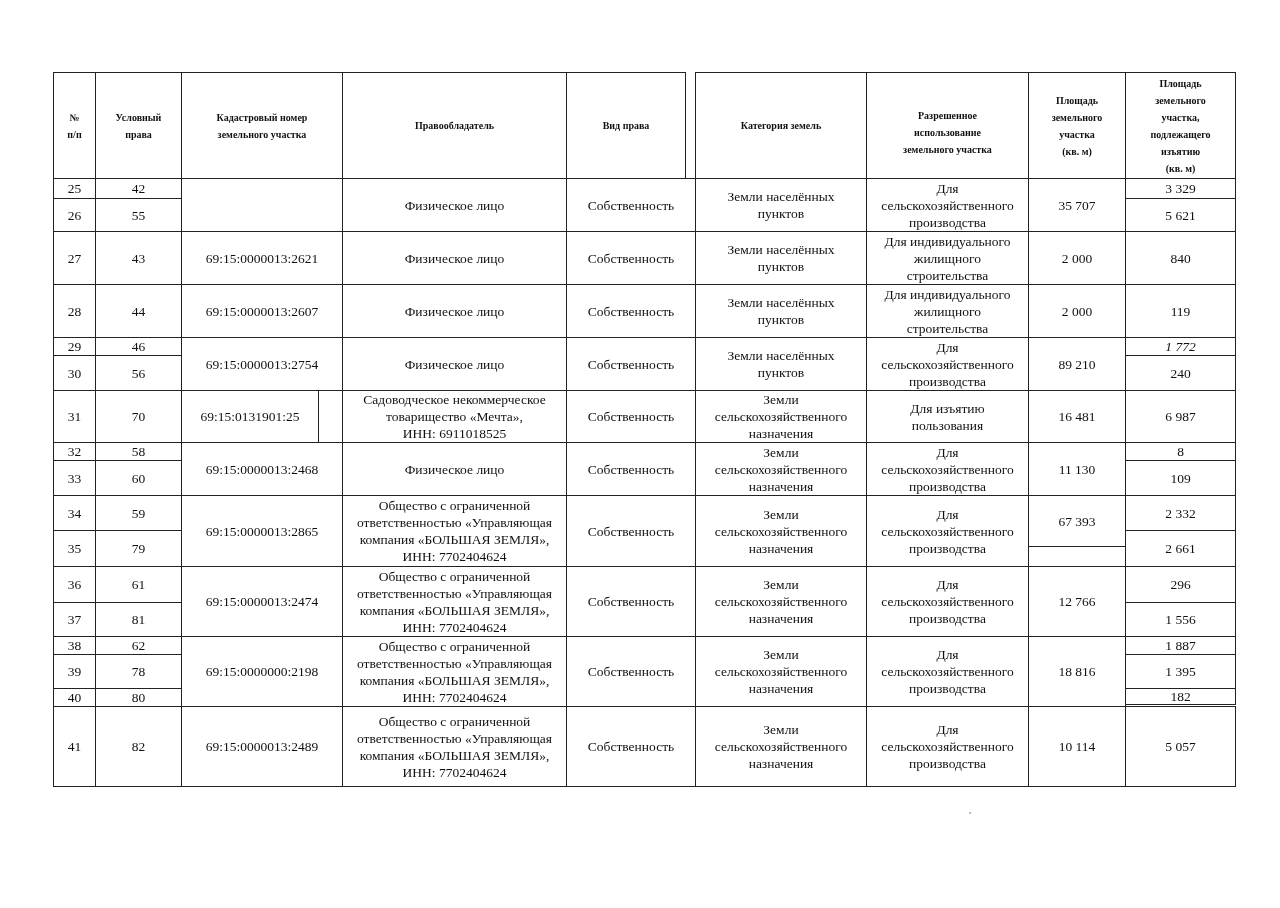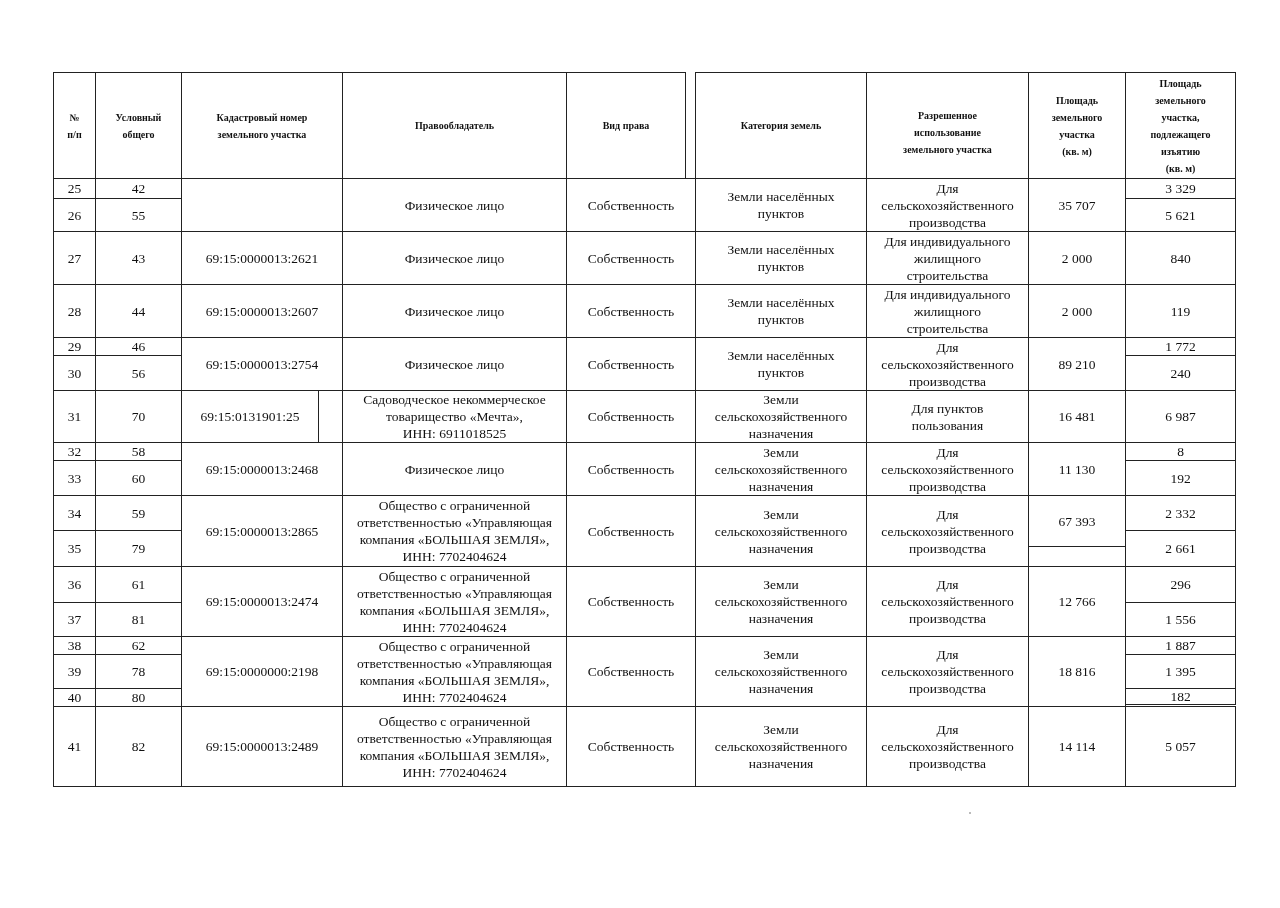--- a/index.html
+++ b/index.html
@@ -14,21 +14,21 @@
   .speck { position:absolute; left:969px; top:812px; width:2px; height:2px; background:#bbb; }
 </style>
 </head>
 <body>
 
 <div id="page-root">
   <div class="speck"></div>
 <div class="cell hdr multi" style="left: 53px; top: 72px; width: 43px; height: 107px;">№
 п/п</div>
     <div class="cell hdr multi" style="left: 95px; top: 72px; width: 87px; height: 107px;">Условный
-общего</div>
+права</div>
     <div class="cell hdr multi" style="left: 181px; top: 72px; width: 162px; height: 107px;">Кадастровый номер
 земельного участка</div>
     <div class="cell hdr multi" style="left: 342px; top: 72px; width: 225px; height: 107px;">Правообладатель</div>
     <div class="cell hdr multi" style="left: 566px; top: 72px; width: 120px; height: 107px;">Вид права</div>
     <div class="cell hdr multi" style="left: 695px; top: 72px; width: 172px; height: 107px;">Категория земель</div>
     <div class="cell hdr multi" style="left: 866px; top: 72px; width: 163px; height: 120px;">Разрешенное
 использование
 земельного участка</div>
     <div class="cell hdr multi" style="left: 1028px; top: 72px; width: 98px; height: 107px;">Площадь
 земельного
@@ -73,21 +73,21 @@
     <div class="cell multi" style="left: 342px; top: 284px; width: 225px; height: 54px;">Физическое лицо</div>
     <div class="cell " style="left: 566px; top: 284px; width: 130px; height: 54px;">Собственность</div>
     <div class="cell multi" style="left: 695px; top: 284px; width: 172px; height: 54px;">Земли населённых
 пунктов</div>
     <div class="cell multi" style="left: 866px; top: 284px; width: 163px; height: 54px;">Для индивидуального
 жилищного
 строительства</div>
     <div class="cell " style="left: 1028px; top: 284px; width: 98px; height: 54px;">2 000</div>
     <div class="cell " style="left: 53px; top: 337px; width: 43px; height: 19px;">29</div>
     <div class="cell " style="left: 95px; top: 337px; width: 87px; height: 19px;">46</div>
-    <div class="cell " style="left: 1125px; top: 337px; width: 111px; height: 19px;">1 772</div>
+    <div class="cell " style="left: 1125px; top: 337px; width: 111px; height: 19px; font-style: italic;">1 772</div>
     <div class="cell " style="left: 53px; top: 355px; width: 43px; height: 36px;">30</div>
     <div class="cell " style="left: 95px; top: 355px; width: 87px; height: 36px;">56</div>
     <div class="cell " style="left: 1125px; top: 355px; width: 111px; height: 36px;">240</div>
     <div class="cell " style="left: 181px; top: 337px; width: 162px; height: 54px;">69:15:0000013:2754</div>
     <div class="cell multi" style="left: 342px; top: 337px; width: 225px; height: 54px;">Физическое лицо</div>
     <div class="cell " style="left: 566px; top: 337px; width: 130px; height: 54px;">Собственность</div>
     <div class="cell multi" style="left: 695px; top: 337px; width: 172px; height: 54px;">Земли населённых
 пунктов</div>
     <div class="cell multi" style="left: 866px; top: 337px; width: 163px; height: 54px;">Для
 сельскохозяйственного
@@ -97,29 +97,29 @@
     <div class="cell " style="left: 95px; top: 390px; width: 87px; height: 53px;">70</div>
     <div class="cell " style="left: 1125px; top: 390px; width: 111px; height: 53px;">6 987</div>
     <div class="cell " style="left: 181px; top: 390px; width: 138px; height: 53px;">69:15:0131901:25</div>
     <div class="cell multi" style="left: 342px; top: 390px; width: 225px; height: 53px;">Садоводческое некоммерческое
 товарищество «Мечта»,
 ИНН: 6911018525</div>
     <div class="cell " style="left: 566px; top: 390px; width: 130px; height: 53px;">Собственность</div>
     <div class="cell multi" style="left: 695px; top: 390px; width: 172px; height: 53px;">Земли
 сельскохозяйственного
 назначения</div>
-    <div class="cell multi" style="left: 866px; top: 390px; width: 163px; height: 53px;">Для пунктов
+    <div class="cell multi" style="left: 866px; top: 390px; width: 163px; height: 53px;">Для изъятию
 пользования</div>
     <div class="cell " style="left: 1028px; top: 390px; width: 98px; height: 53px;">16 481</div>
     <div class="cell " style="left: 53px; top: 442px; width: 43px; height: 19px;">32</div>
     <div class="cell " style="left: 95px; top: 442px; width: 87px; height: 19px;">58</div>
     <div class="cell " style="left: 1125px; top: 442px; width: 111px; height: 19px;">8</div>
     <div class="cell " style="left: 53px; top: 460px; width: 43px; height: 36px;">33</div>
     <div class="cell " style="left: 95px; top: 460px; width: 87px; height: 36px;">60</div>
-    <div class="cell " style="left: 1125px; top: 460px; width: 111px; height: 36px;">192</div>
+    <div class="cell " style="left: 1125px; top: 460px; width: 111px; height: 36px;">109</div>
     <div class="cell " style="left: 181px; top: 442px; width: 162px; height: 54px;">69:15:0000013:2468</div>
     <div class="cell multi" style="left: 342px; top: 442px; width: 225px; height: 54px;">Физическое лицо</div>
     <div class="cell " style="left: 566px; top: 442px; width: 130px; height: 54px;">Собственность</div>
     <div class="cell multi" style="left: 695px; top: 442px; width: 172px; height: 54px;">Земли
 сельскохозяйственного
 назначения</div>
     <div class="cell multi" style="left: 866px; top: 442px; width: 163px; height: 54px;">Для
 сельскохозяйственного
 производства</div>
     <div class="cell " style="left: 1028px; top: 442px; width: 98px; height: 54px;">11 130</div>
@@ -191,14 +191,14 @@
 ответственностью «Управляющая
 компания «БОЛЬШАЯ ЗЕМЛЯ»,
 ИНН: 7702404624</div>
     <div class="cell " style="left: 566px; top: 706px; width: 130px; height: 81px;">Собственность</div>
     <div class="cell multi" style="left: 695px; top: 706px; width: 172px; height: 81px;">Земли
 сельскохозяйственного
 назначения</div>
     <div class="cell multi" style="left: 866px; top: 706px; width: 163px; height: 81px;">Для
 сельскохозяйственного
 производства</div>
-    <div class="cell " style="left: 1028px; top: 706px; width: 98px; height: 81px;">14 114</div>
+    <div class="cell " style="left: 1028px; top: 706px; width: 98px; height: 81px;">10 114</div>
   </div>
 
 </body></html>

